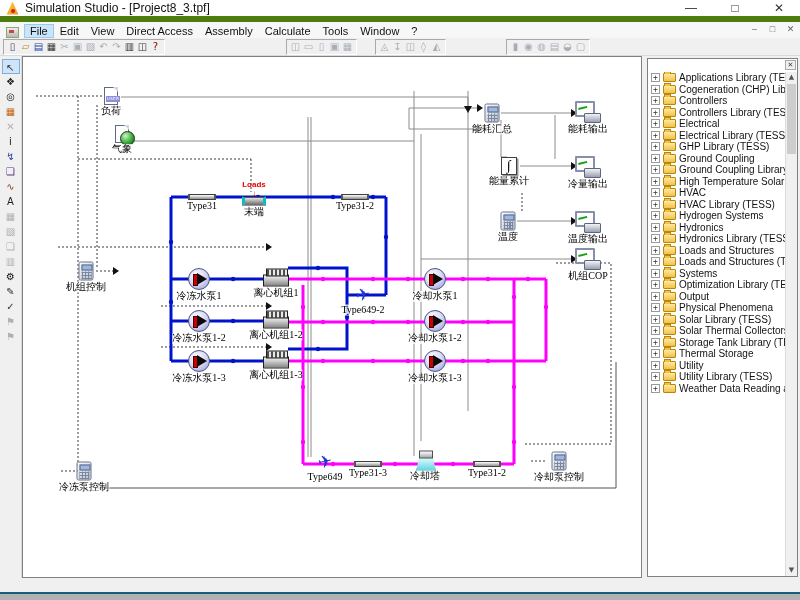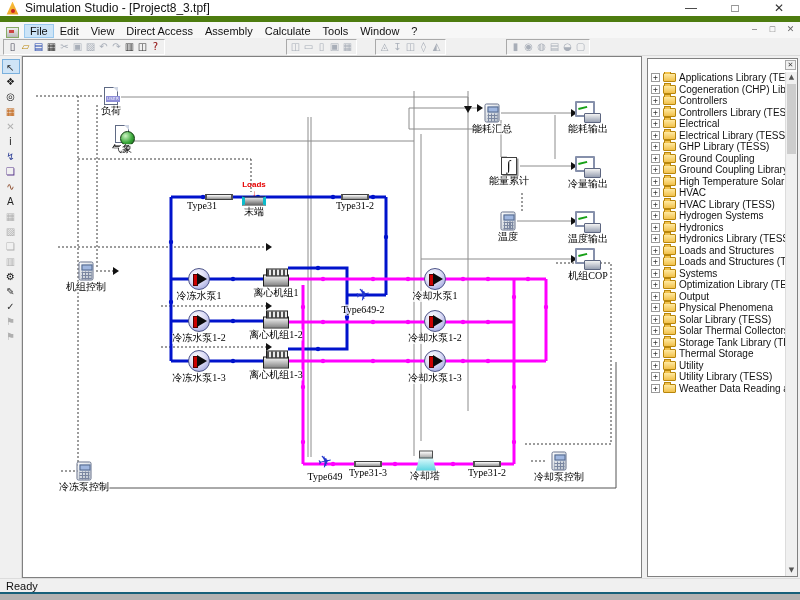--- a/index.html
+++ b/index.html
@@ -364,21 +364,21 @@
           <div class="cmp" style="left: 88px; top: 39px;">
             <div class="ci ci-doc-user">
               <span class="badge">USER</span>
             </div>
             <div class="clabel">负荷</div>
           </div>
           <div class="cmp" style="left: 99px; top: 77px;">
             <div class="ci ci-doc-globe"></div>
             <div class="clabel">气象</div>
           </div>
-          <div class="cmp" style="left: 179px; top: 140px; padding-left: 34px;">
+          <div class="cmp" style="left: 179px; top: 140px;">
             <div class="ci ci-pipe"></div>
             <div class="clabel">Type31</div>
           </div>
           <div class="cmp" style="left: 231px; top: 144px;">
             <div class="ci ci-terminal"></div>
             <div class="clabel">末端</div>
           </div>
           <div class="cmp" style="left: 332px; top: 140px;">
             <div class="ci ci-pipe"></div>
             <div class="clabel">Type31-2</div>
@@ -641,18 +641,15 @@
           </div>
         </div>
       <div class="vscroll">
         <div class="sb-btn">▲</div>
         <div class="sb-thumb"></div>
         <div class="sb-btn bottom">▼</div>
       </div>
     </div>
   </div>
 
-  <div class="statusbar">
-    <span>Ready</span>
-  </div>
   <div class="taskstrip"></div>
 
 </div>
 
 </body></html>

